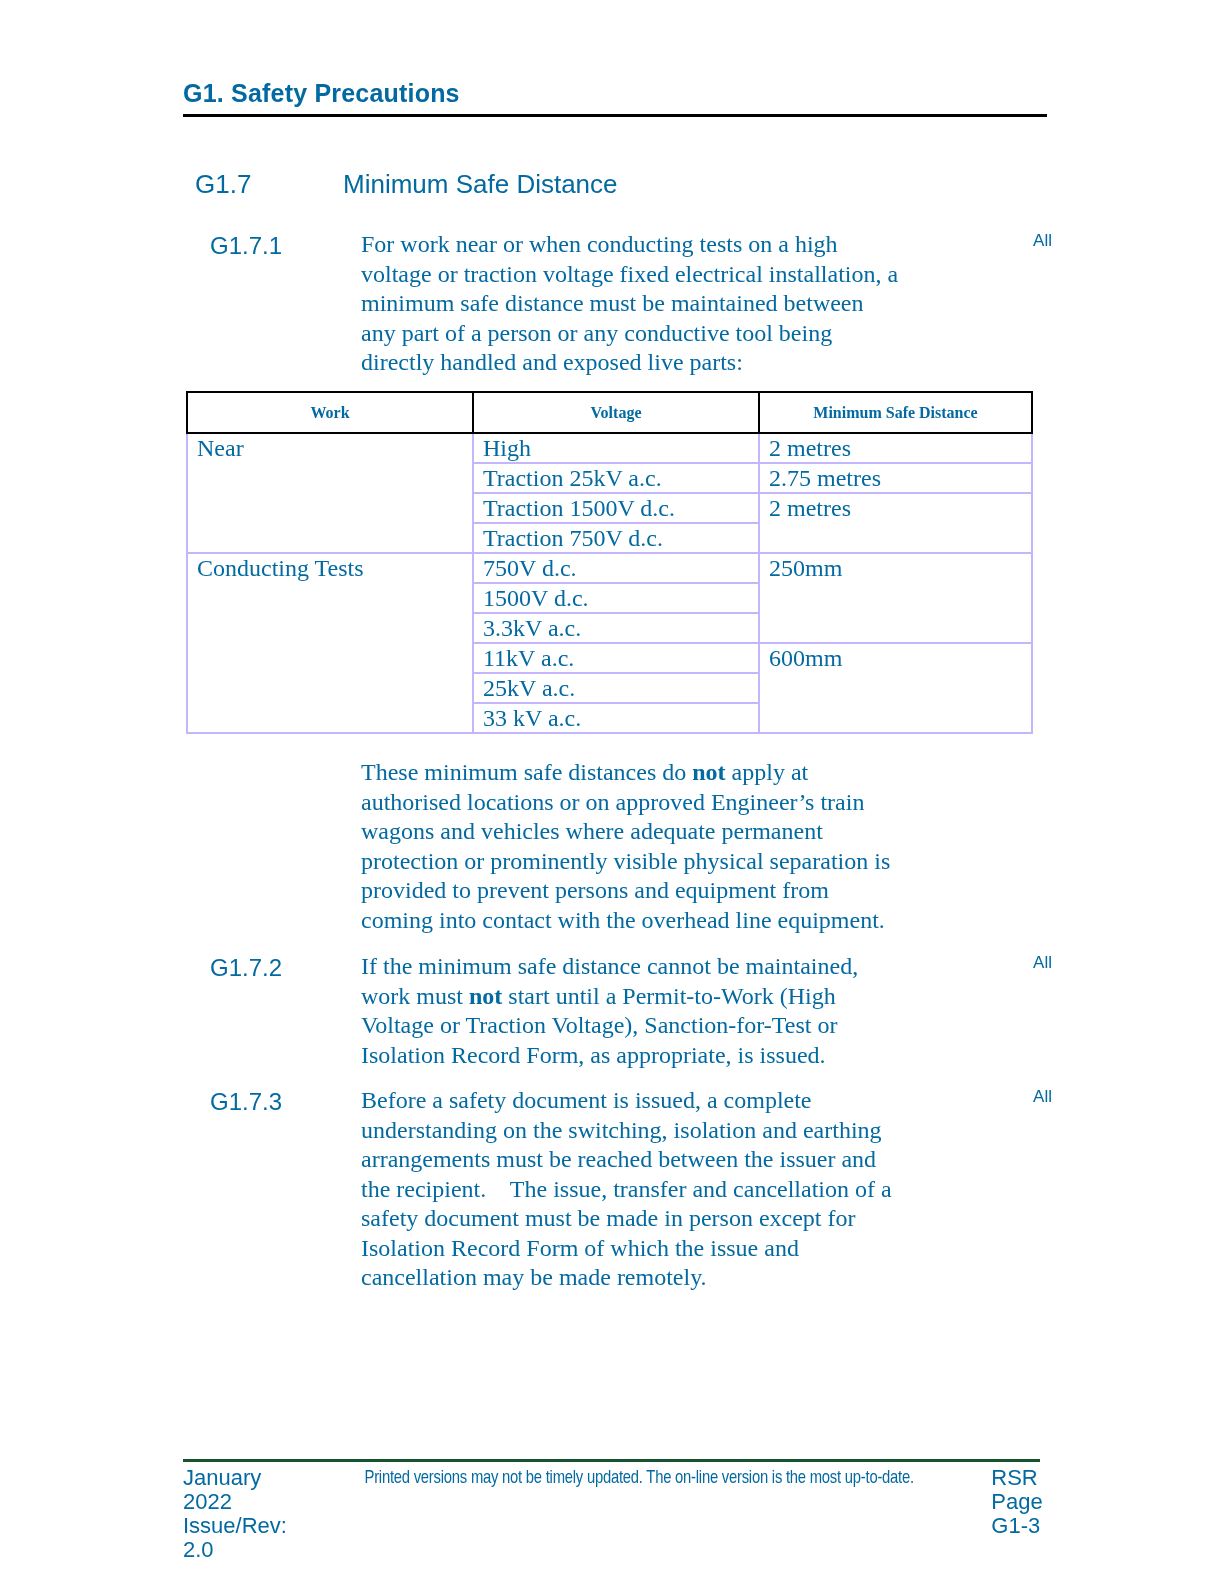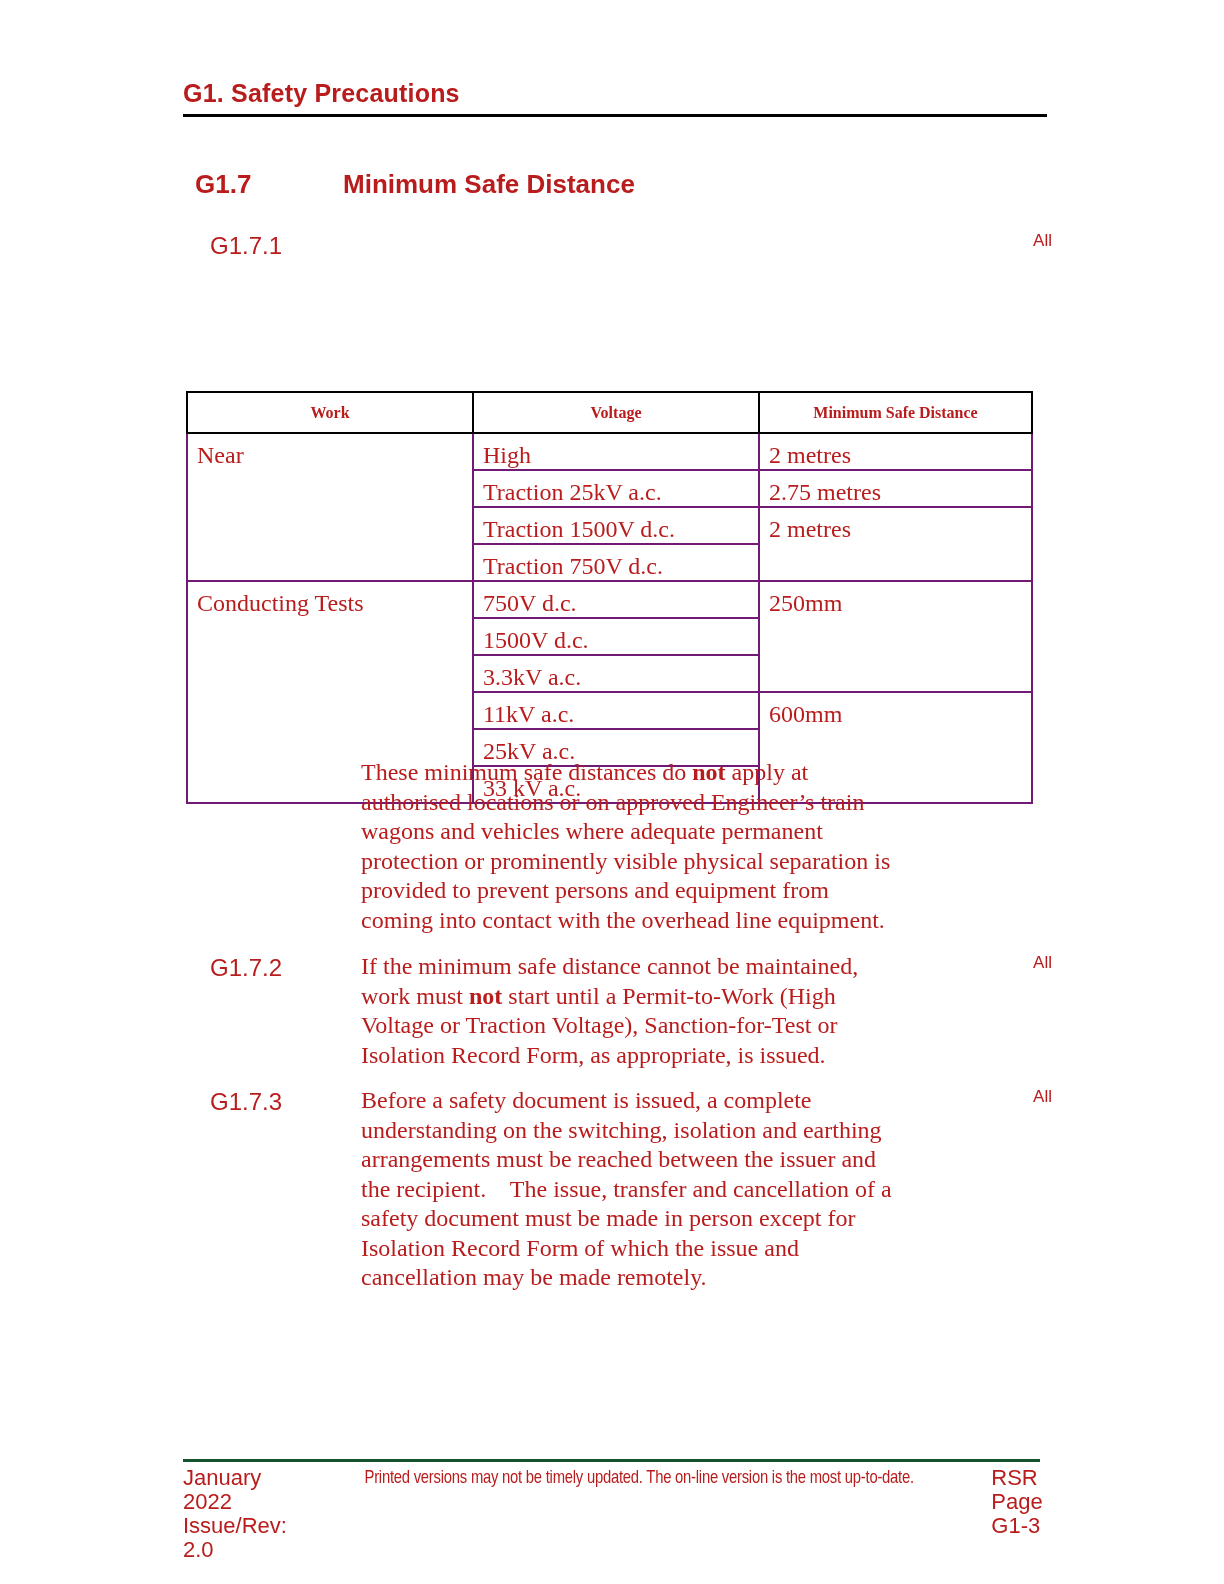--- a/index.html
+++ b/index.html
@@ -1,36 +1,36 @@
 <!DOCTYPE html>
 <html><head>
 <meta charset="utf-8">
 <style>
   html,body { margin:0; padding:0; background:#fff; }
   .page {
     position:relative;
     width:1224px; height:1584px;
-    background:#ffffff; color:#b91c1c;
+    background:#ffffff; color:#0369a1;
     overflow:hidden;
     font-family:"Liberation Serif", serif;
   }
   
   .doc-title {
     position:absolute; left:183px; top:80px; width:864px;
     font-family:"Liberation Sans", sans-serif;
     font-weight:bold; font-size:25px; line-height:27px;
     letter-spacing:0.2px;
     border-bottom:3px solid #000;
     padding-bottom:7px;
   }
   
   .section-head {
     position:absolute; left:183px; top:170px; width:857px; height:30px;
     font-family:"Liberation Sans", sans-serif;
-    font-weight:bold; font-size:26px; line-height:28px;
+    font-weight:normal; font-size:26px; line-height:28px;
   }
   .sec-num { position:absolute; left:12px; top:0; }
   .sec-title { position:absolute; left:160px; top:0; }
   
   .clause { position:absolute; left:198px; width:857px;margin-top:16px; }
   .cl-num {
     position:absolute; left:12px; top:2px;
     font-family:"Liberation Sans", sans-serif; font-size:24px;
   }
   .cl-tag {
@@ -52,25 +52,25 @@
     font-family:"Liberation Serif", serif;
   }
   .sd-table th {
     border:2px solid #000;
     height:39px;
     font-weight:bold; font-size:16px;
     text-align:center; vertical-align:middle;
     padding:0 2px;
   }
   .sd-table td {
-    border:2px solid #701a75;
+    border:2px solid #c4b5fd;
     height:27px;
     font-size:24px; line-height:27px;
     text-align:left; vertical-align:top;
-    padding:8px 4px 0 9px;
+    padding:1px 4px 0 9px;
     overflow:hidden;
   }
   
   .footer {
     position:absolute; left:183px; top:1459px; width:857px;
     border-top:3px solid #14532d;
     padding-top:4px;
     display:flex; align-items:flex-start;
     font-family:"Liberation Sans", sans-serif;
   }
@@ -87,20 +87,25 @@
 
   <div class="doc-title">G1. Safety Precautions</div>
 
   <div class="section-head">
     <span class="sec-num">G1.7</span>
     <span class="sec-title">Minimum Safe Distance</span>
   </div>
 
   <div class="clause" style="top:214px">
     <span class="cl-num">G1.7.1</span>
+    <div class="cl-body">For work near or when conducting tests on a high
+voltage or traction voltage fixed electrical installation, a
+minimum safe distance must be maintained between
+any part of a person or any conductive tool being
+directly handled and exposed live parts:</div>
     <span class="cl-tag">All</span>
   </div>
 
   <table class="sd-table">
     <colgroup>
         <col style="width: 286px;">
         <col style="width: 286px;">
         <col style="width: 273px;">
       </colgroup>
     <thead>

